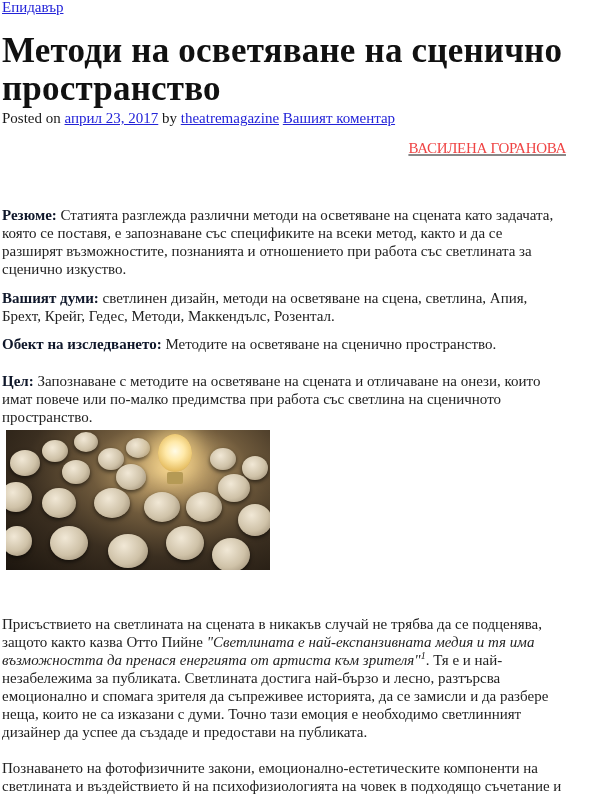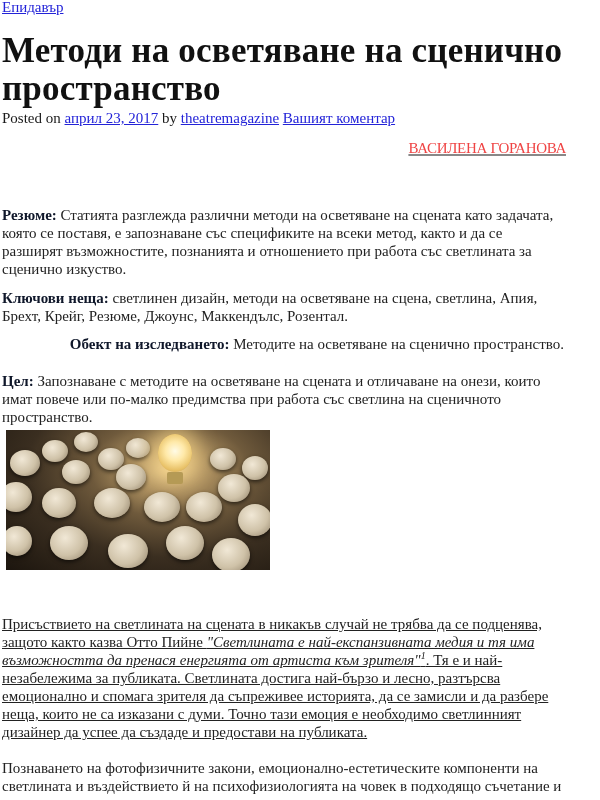--- a/index.html
+++ b/index.html
@@ -67,21 +67,21 @@
       left: 2px;
       right: 4px;
       margin: 0;
       font-size: 15px;
       line-height: 18px;
       color: #222;
     }
     .block b { color: #0f172a; }
     .block-resume { top: 206px; }
     .block-keywords { top: 289px; }
-    .block-object { top: 335px; text-align: right; }
+    .block-object { top: 335px; }
     .block-goal { top: 372px; }
     .figure-para { top: 430px; }
     .bulb-image {
       display: inline-block;
       vertical-align: bottom;
       width: 264px;
       height: 140px;
       margin: 0 2px 0 4px;
       position: relative;
       overflow: hidden;
@@ -95,21 +95,21 @@
     }
     .bulb.lit {
       background: radial-gradient(circle at 50% 45%, #fffbe6 0%, #ffe9a8 35%, #e8c167 70%, #b8913f 100%);
       box-shadow: 0 0 18px 8px rgba(255,220,140,0.55);
     }
     .bulb-base {
       position: absolute;
       background: #2a2118;
       border-radius: 2px;
     }
-    .block-presence { top: 615px; text-decoration: underline; }
+    .block-presence { top: 615px; }
     .block-knowledge { top: 759px; }
     .quote { font-style: italic; }
     sup { font-size: 10px; line-height: 0; }
   </style>
 </head>
 <body>
 
 <div class="page">
 
   <a href="#" class="site-link">Епидавър</a>
@@ -121,21 +121,21 @@
     <a href="#">април 23, 2017</a>
     <span>by</span>
     <a href="#">theatremagazine</a>
     <a href="#">Вашият коментар</a>
   </div>
 
   <div class="author">ВАСИЛЕНА ГОРАНОВА</div>
 
   <p class="block block-resume"><b>Резюме:</b><span> Статията разглежда различни методи на осветяване на сцената като задачата, която се поставя, е запознаване със спецификите на всеки метод, както и да се разширят  възможностите, познанията и отношението при работа със светлината за сценично изкуство.</span></p>
 
-  <p class="block block-keywords"><b>Ключови неща:</b><span> светлинен дизайн, методи на осветяване на сцена, светлина, Апия, Брехт, Крейг, Резюме, Джоунс, Маккендълс, Розентал.</span></p>
+  <p class="block block-keywords"><b>Вашият думи:</b><span> светлинен дизайн, методи на осветяване на сцена, светлина, Апия, Брехт, Крейг, Гедес, Методи, Маккендълс, Розентал.</span></p>
 
   <p class="block block-object"><b>Обект на изследването:</b><span> Методите на осветяване на сценично пространство.</span></p>
 
   <p class="block block-goal"><b>Цел:</b><span> Запознаване с методите на осветяване на сцената и отличаване на онези, които имат повече или по-малко предимства при работа със светлина на сценичното пространство.</span></p>
 
   <p class="block figure-para"><span class="bulb-image" aria-label="light-bulbs-image">
       <span class="bulb" style="left:4px;top:20px;width:30px;height:26px;"></span>
       <span class="bulb" style="left:36px;top:10px;width:26px;height:22px;"></span>
       <span class="bulb" style="left:68px;top:2px;width:24px;height:20px;"></span>
       <span class="bulb" style="left:92px;top:18px;width:26px;height:22px;"></span>

